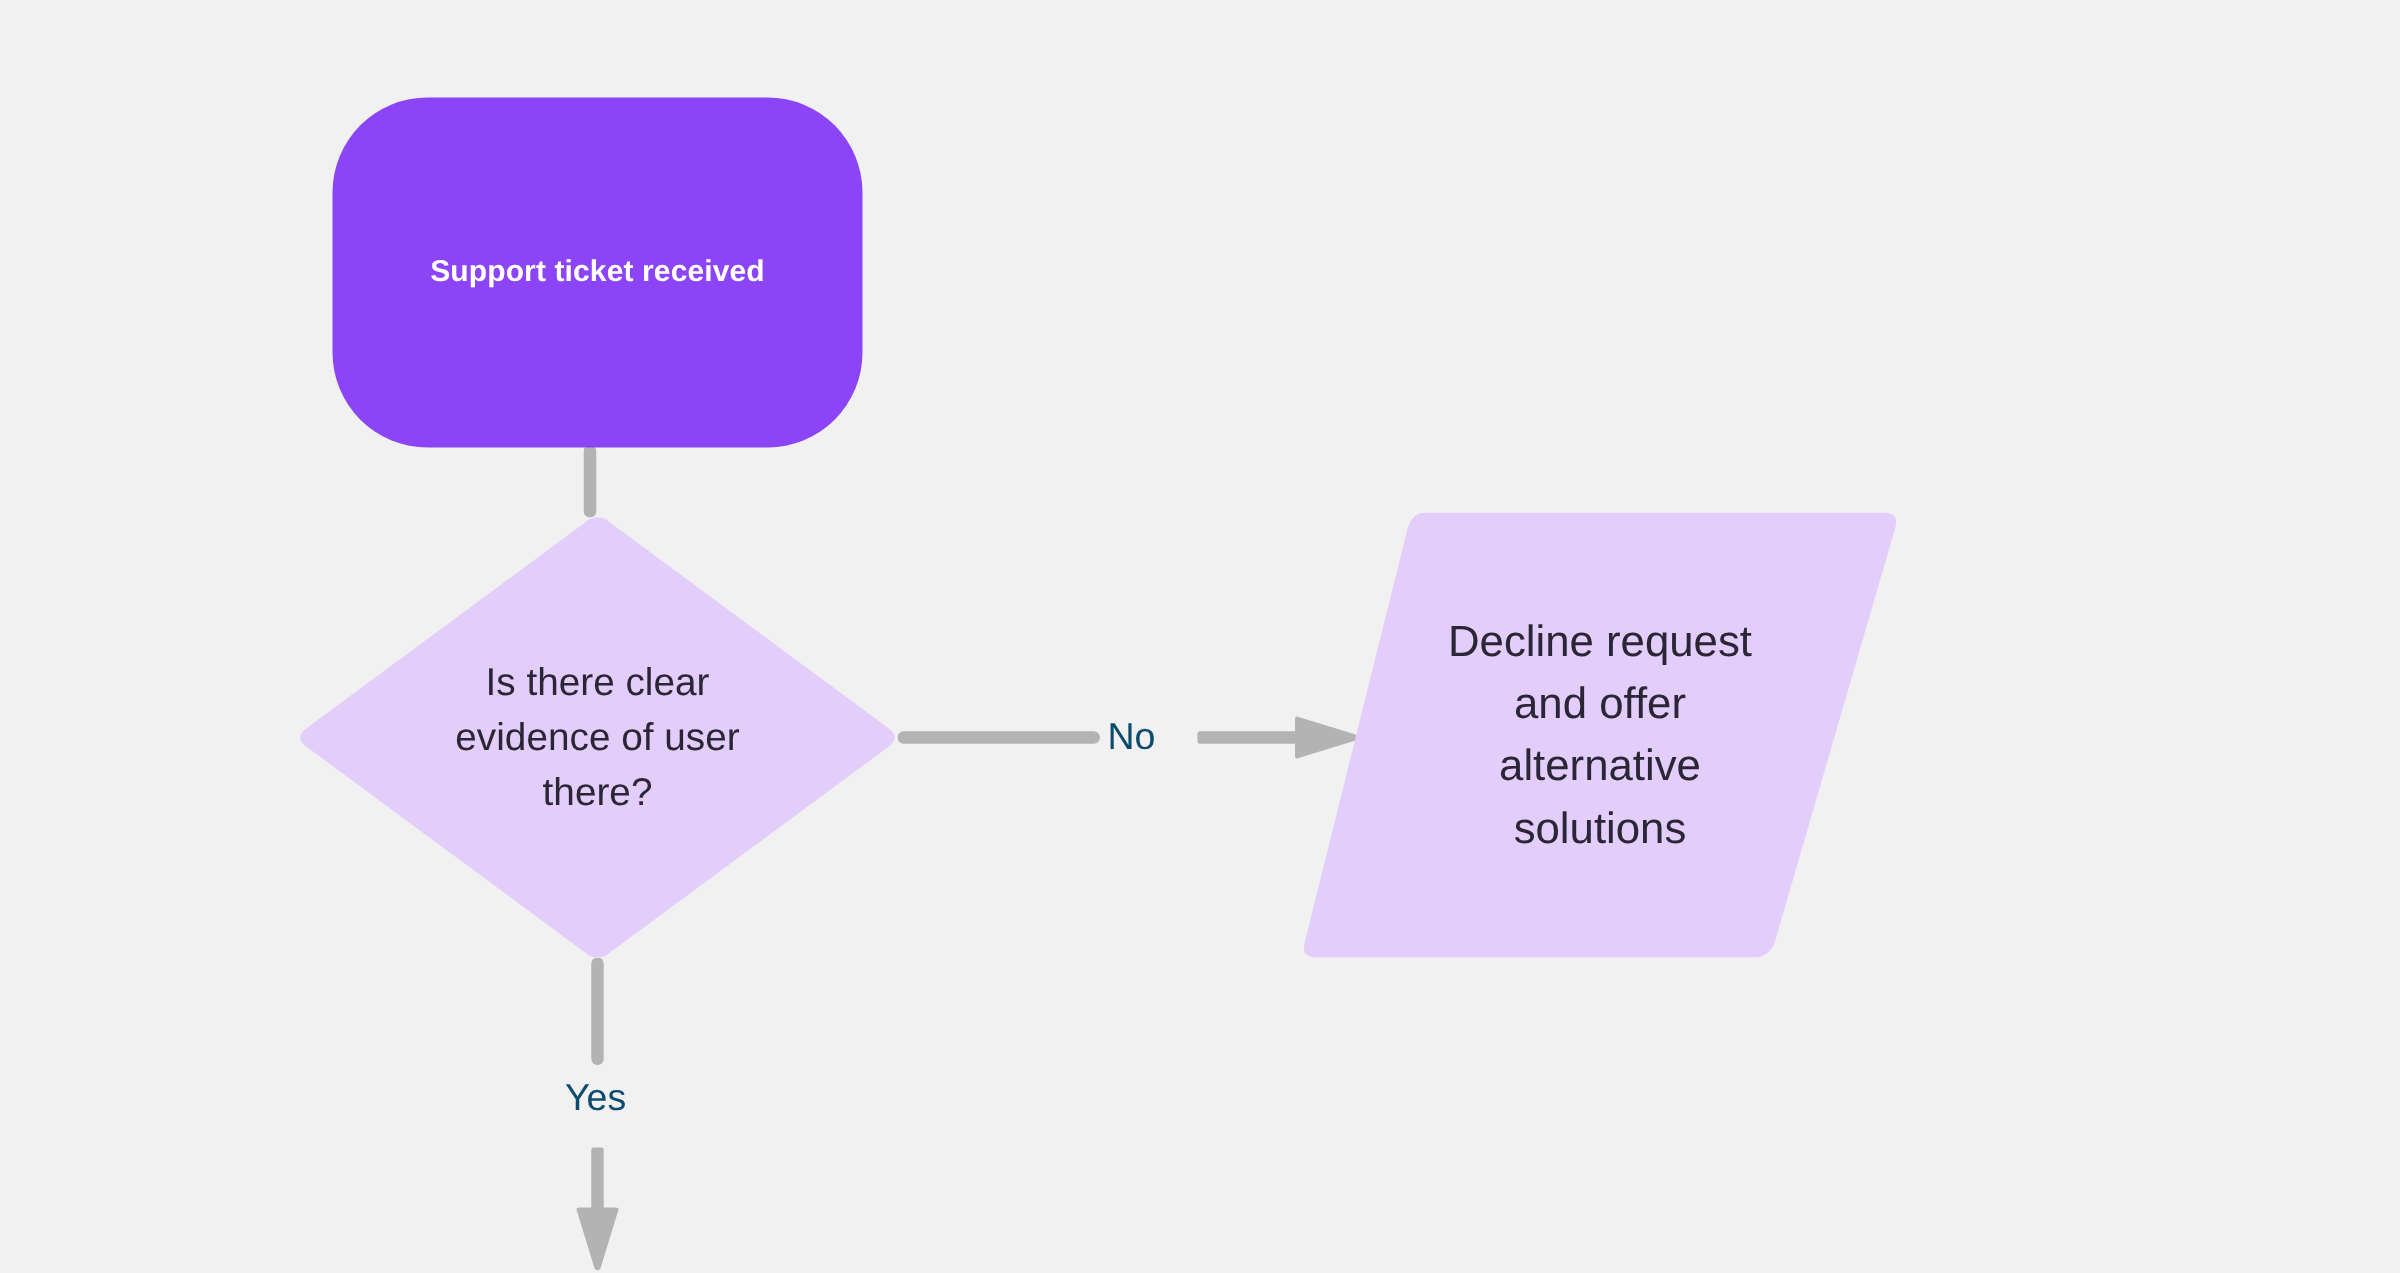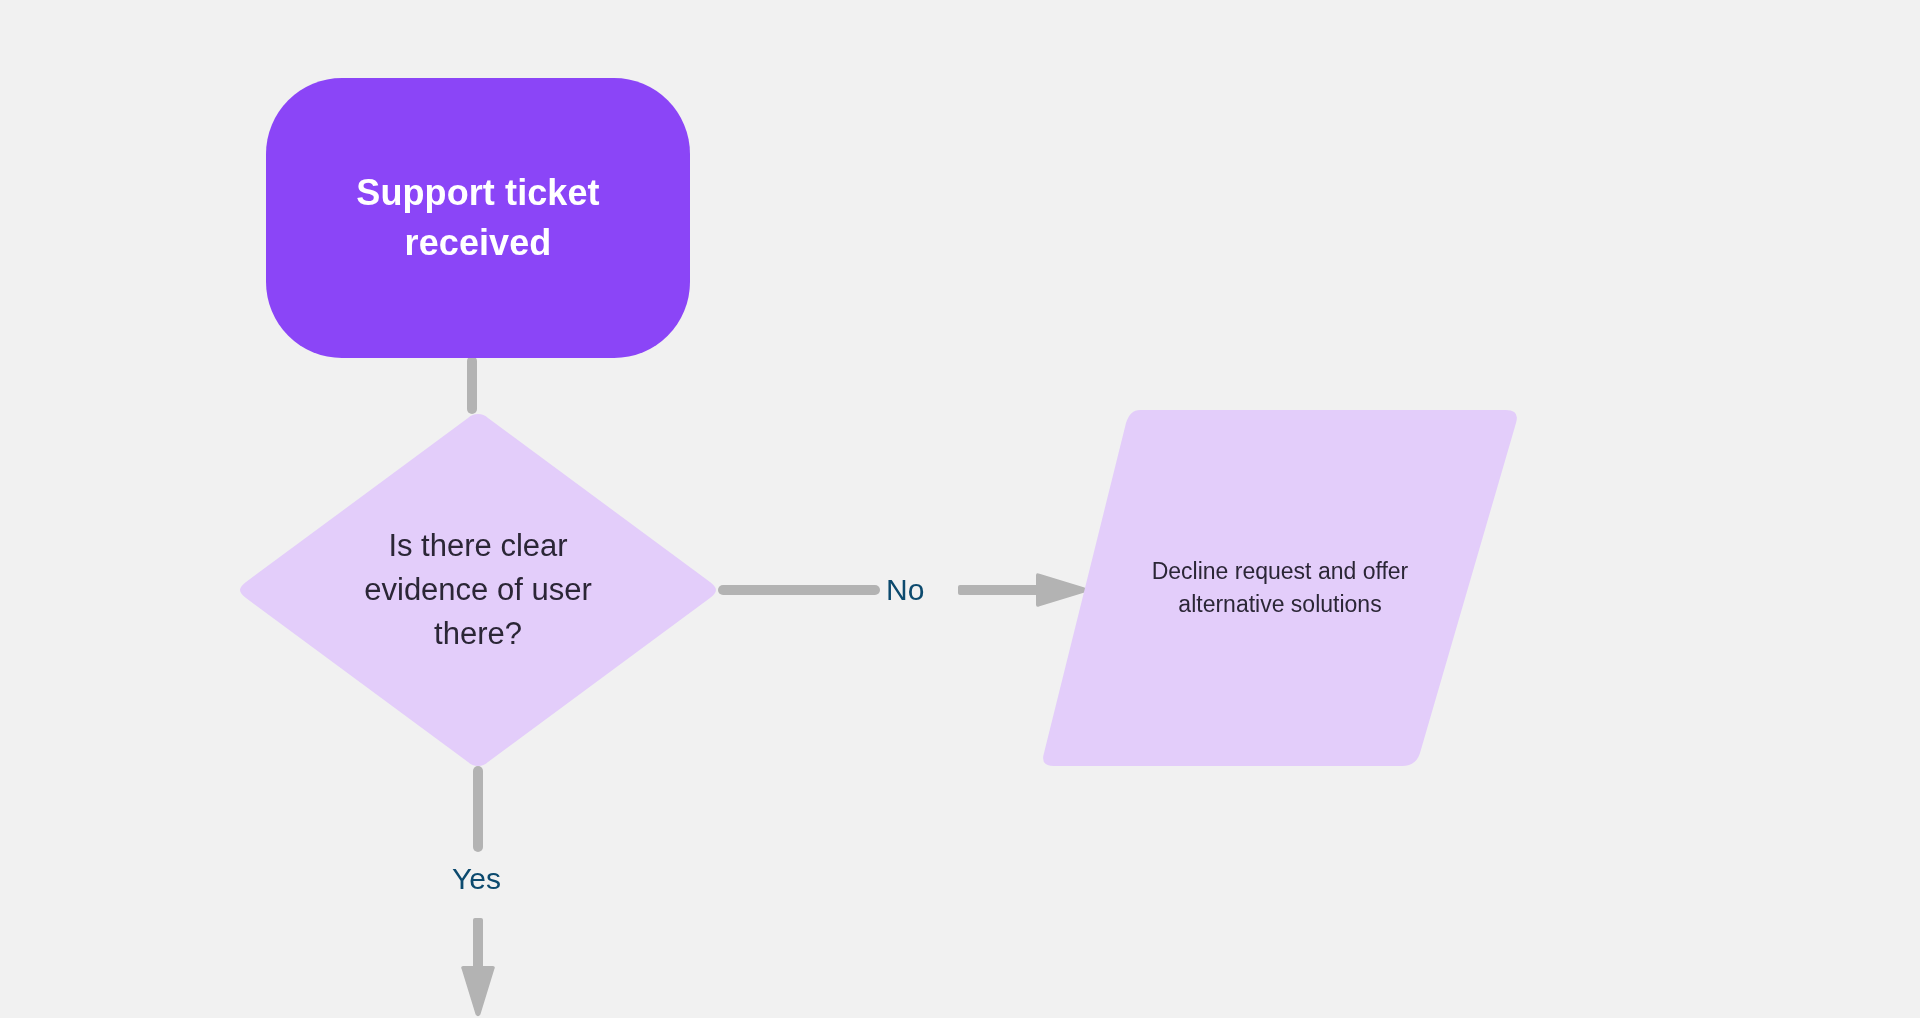--- a/index.html
+++ b/index.html
@@ -37,21 +37,21 @@
   #node-start {
     left: 266px;
     top: 78px;
     width: 424px;
     height: 280px;
     background: #8b45f7;
     border-radius: 76px;
   }
   #node-start .node-label {
     color: #ffffff;
-    font-size: 36px;
+    font-size: 24px;
     font-weight: bold;
     line-height: 1.38;
     letter-spacing: 0.1px;
     max-width: 280px;
   }
 
   
   #node-decision {
     left: 238px;
     top: 410px;
@@ -83,21 +83,21 @@
   }
   #node-decline .shape-parallelogram {
     position: absolute;
     left: 0; top: 0;
     width: 100%;
     height: 100%;
   }
   #node-decline .node-label {
     position: relative;
     color: #2b2636;
-    font-size: 23px;
+    font-size: 35px;
     font-weight: normal;
     line-height: 1.42;
     max-width: 300px;
     z-index: 2;
   }
 
   
   .connector {
     position: absolute;
   }

